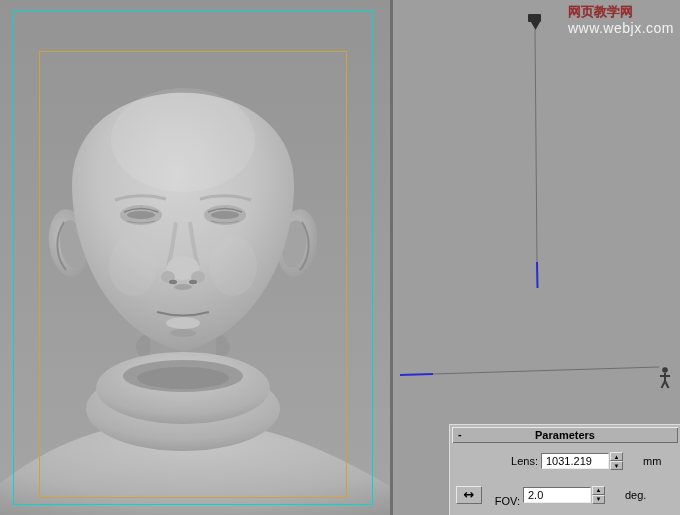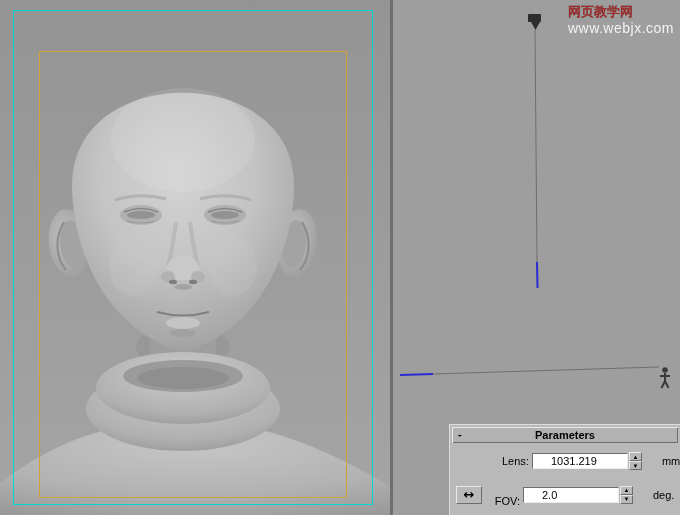--- a/index.html
+++ b/index.html
@@ -37,21 +37,21 @@
     font-weight:bold; cursor:default;
   }
   .collapse { position:absolute; left:6px; top:1px; font-weight:bold; }
   .p-row { display:flex; align-items:center; margin-top:9px; }
   .row-lens { padding-left:52px; }
   .row-fov  { margin-top:12px; padding-left:6px; }
   .f-label { width:36px; text-align:right; margin-right:3px; }
   .f-label-fov { width:30px;margin-top:13px; }
   .num-input {
     width:58px; height:14px; background:#fff; color:#000;
-    font:11px "Liberation Sans", sans-serif; padding:0 18px;
+    font:11px "Liberation Sans", sans-serif; padding:0 4px;
     border:1px solid; border-color:#6f6f6f #ececec #ececec #6f6f6f;
   }
   .spinner { display:flex; flex-direction:column; margin-left:1px; }
   .spin-btn {
     width:13px; height:9px; box-sizing:border-box; padding:0;
     display:flex; align-items:center; justify-content:center;
     background:#b9b9b9; border:1px solid; border-color:#e9e9e9 #6d6d6d #6d6d6d #e9e9e9;
     font-size:6px; line-height:1; color:#000; cursor:pointer;
   }
   .unit { margin-left:20px; }

